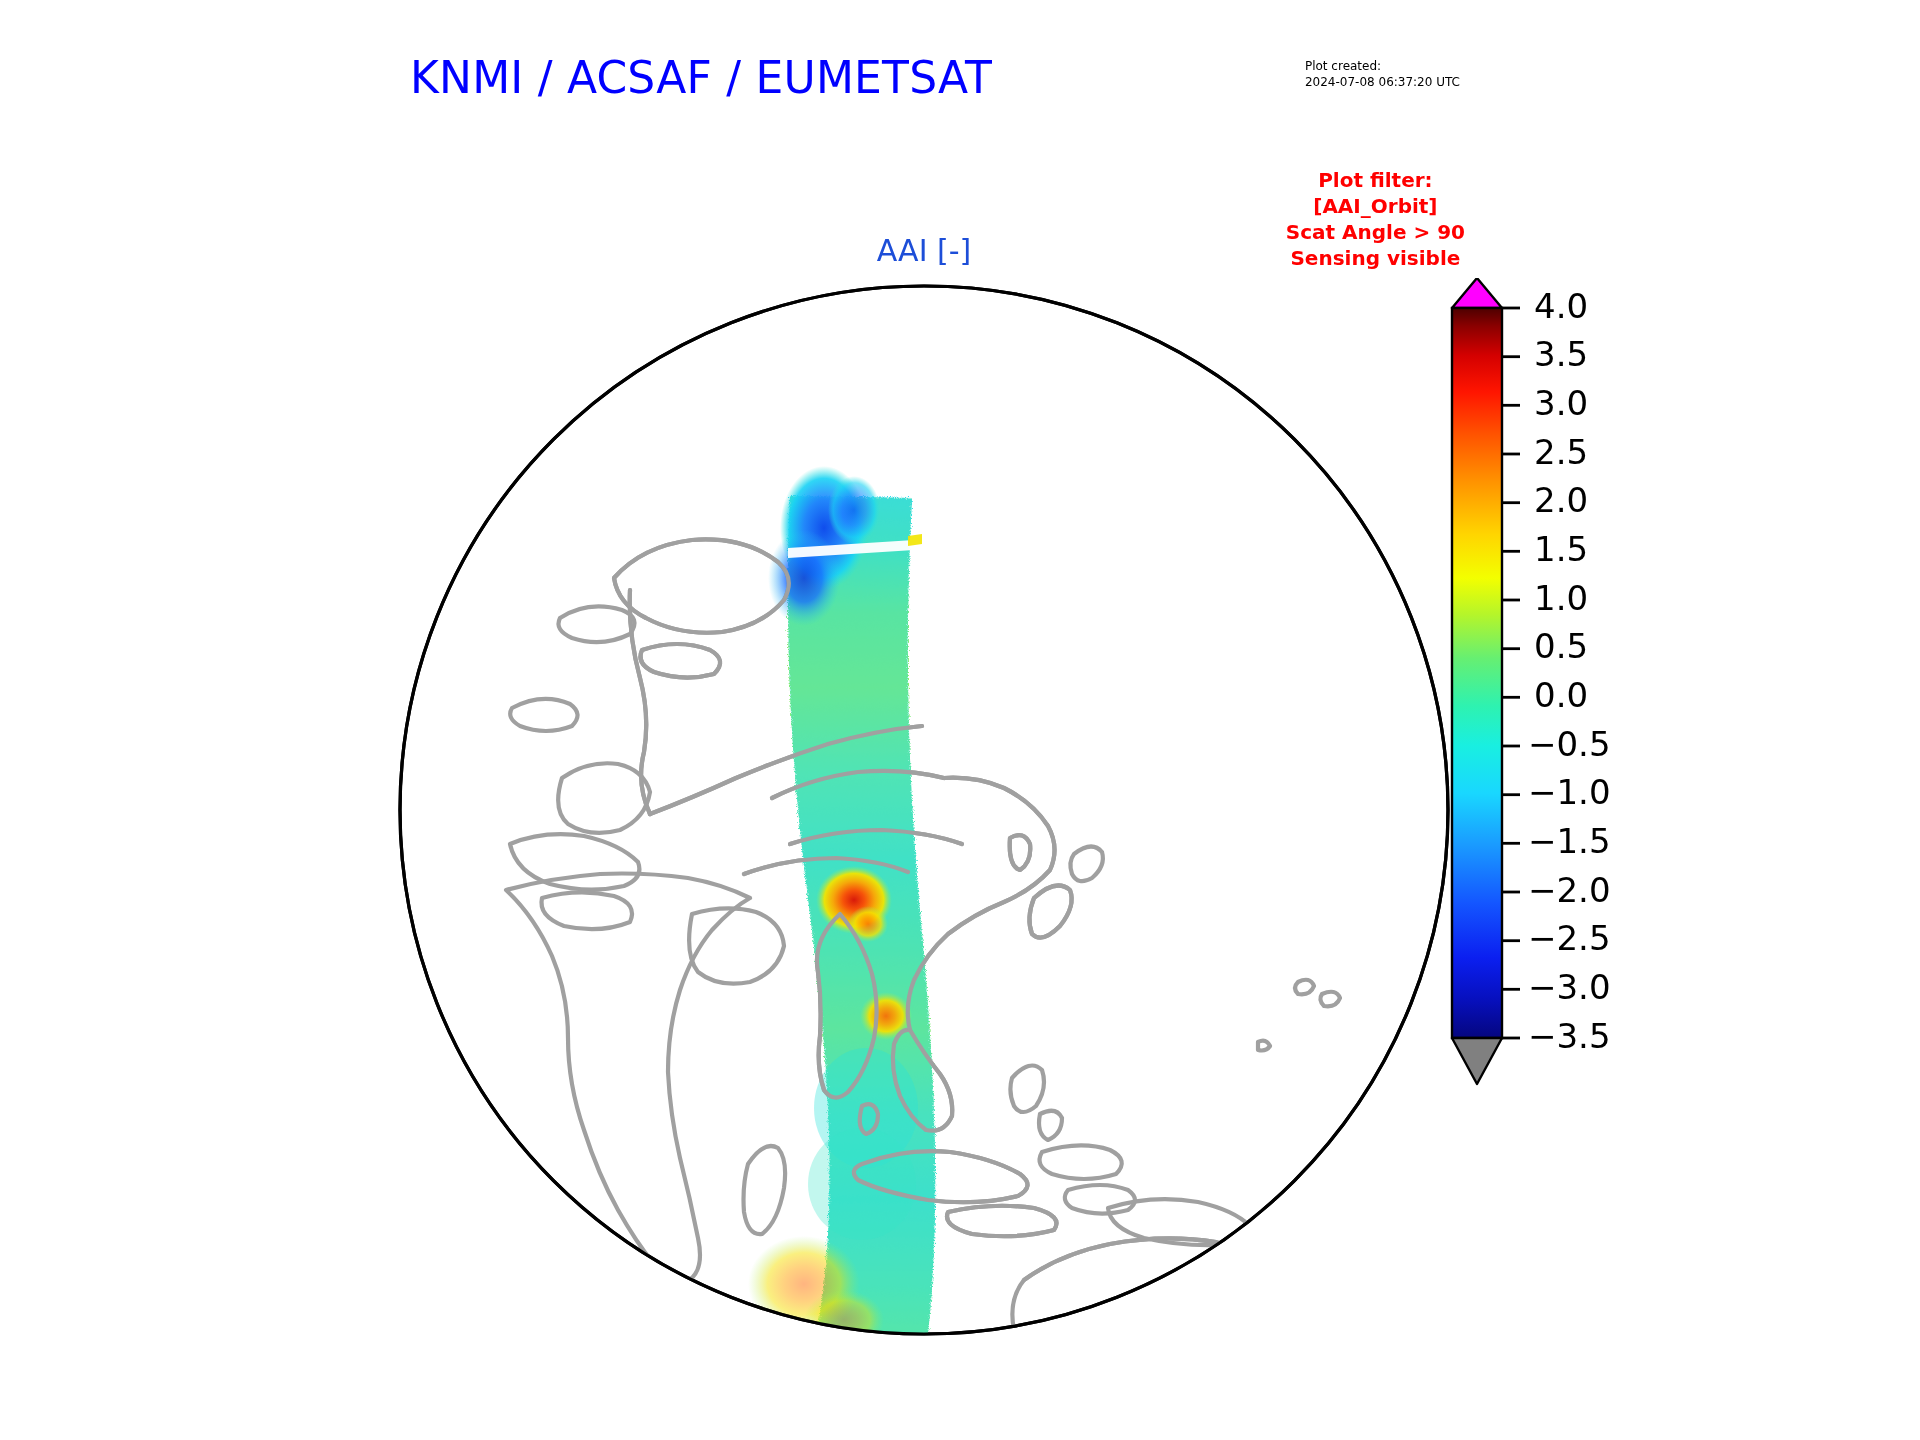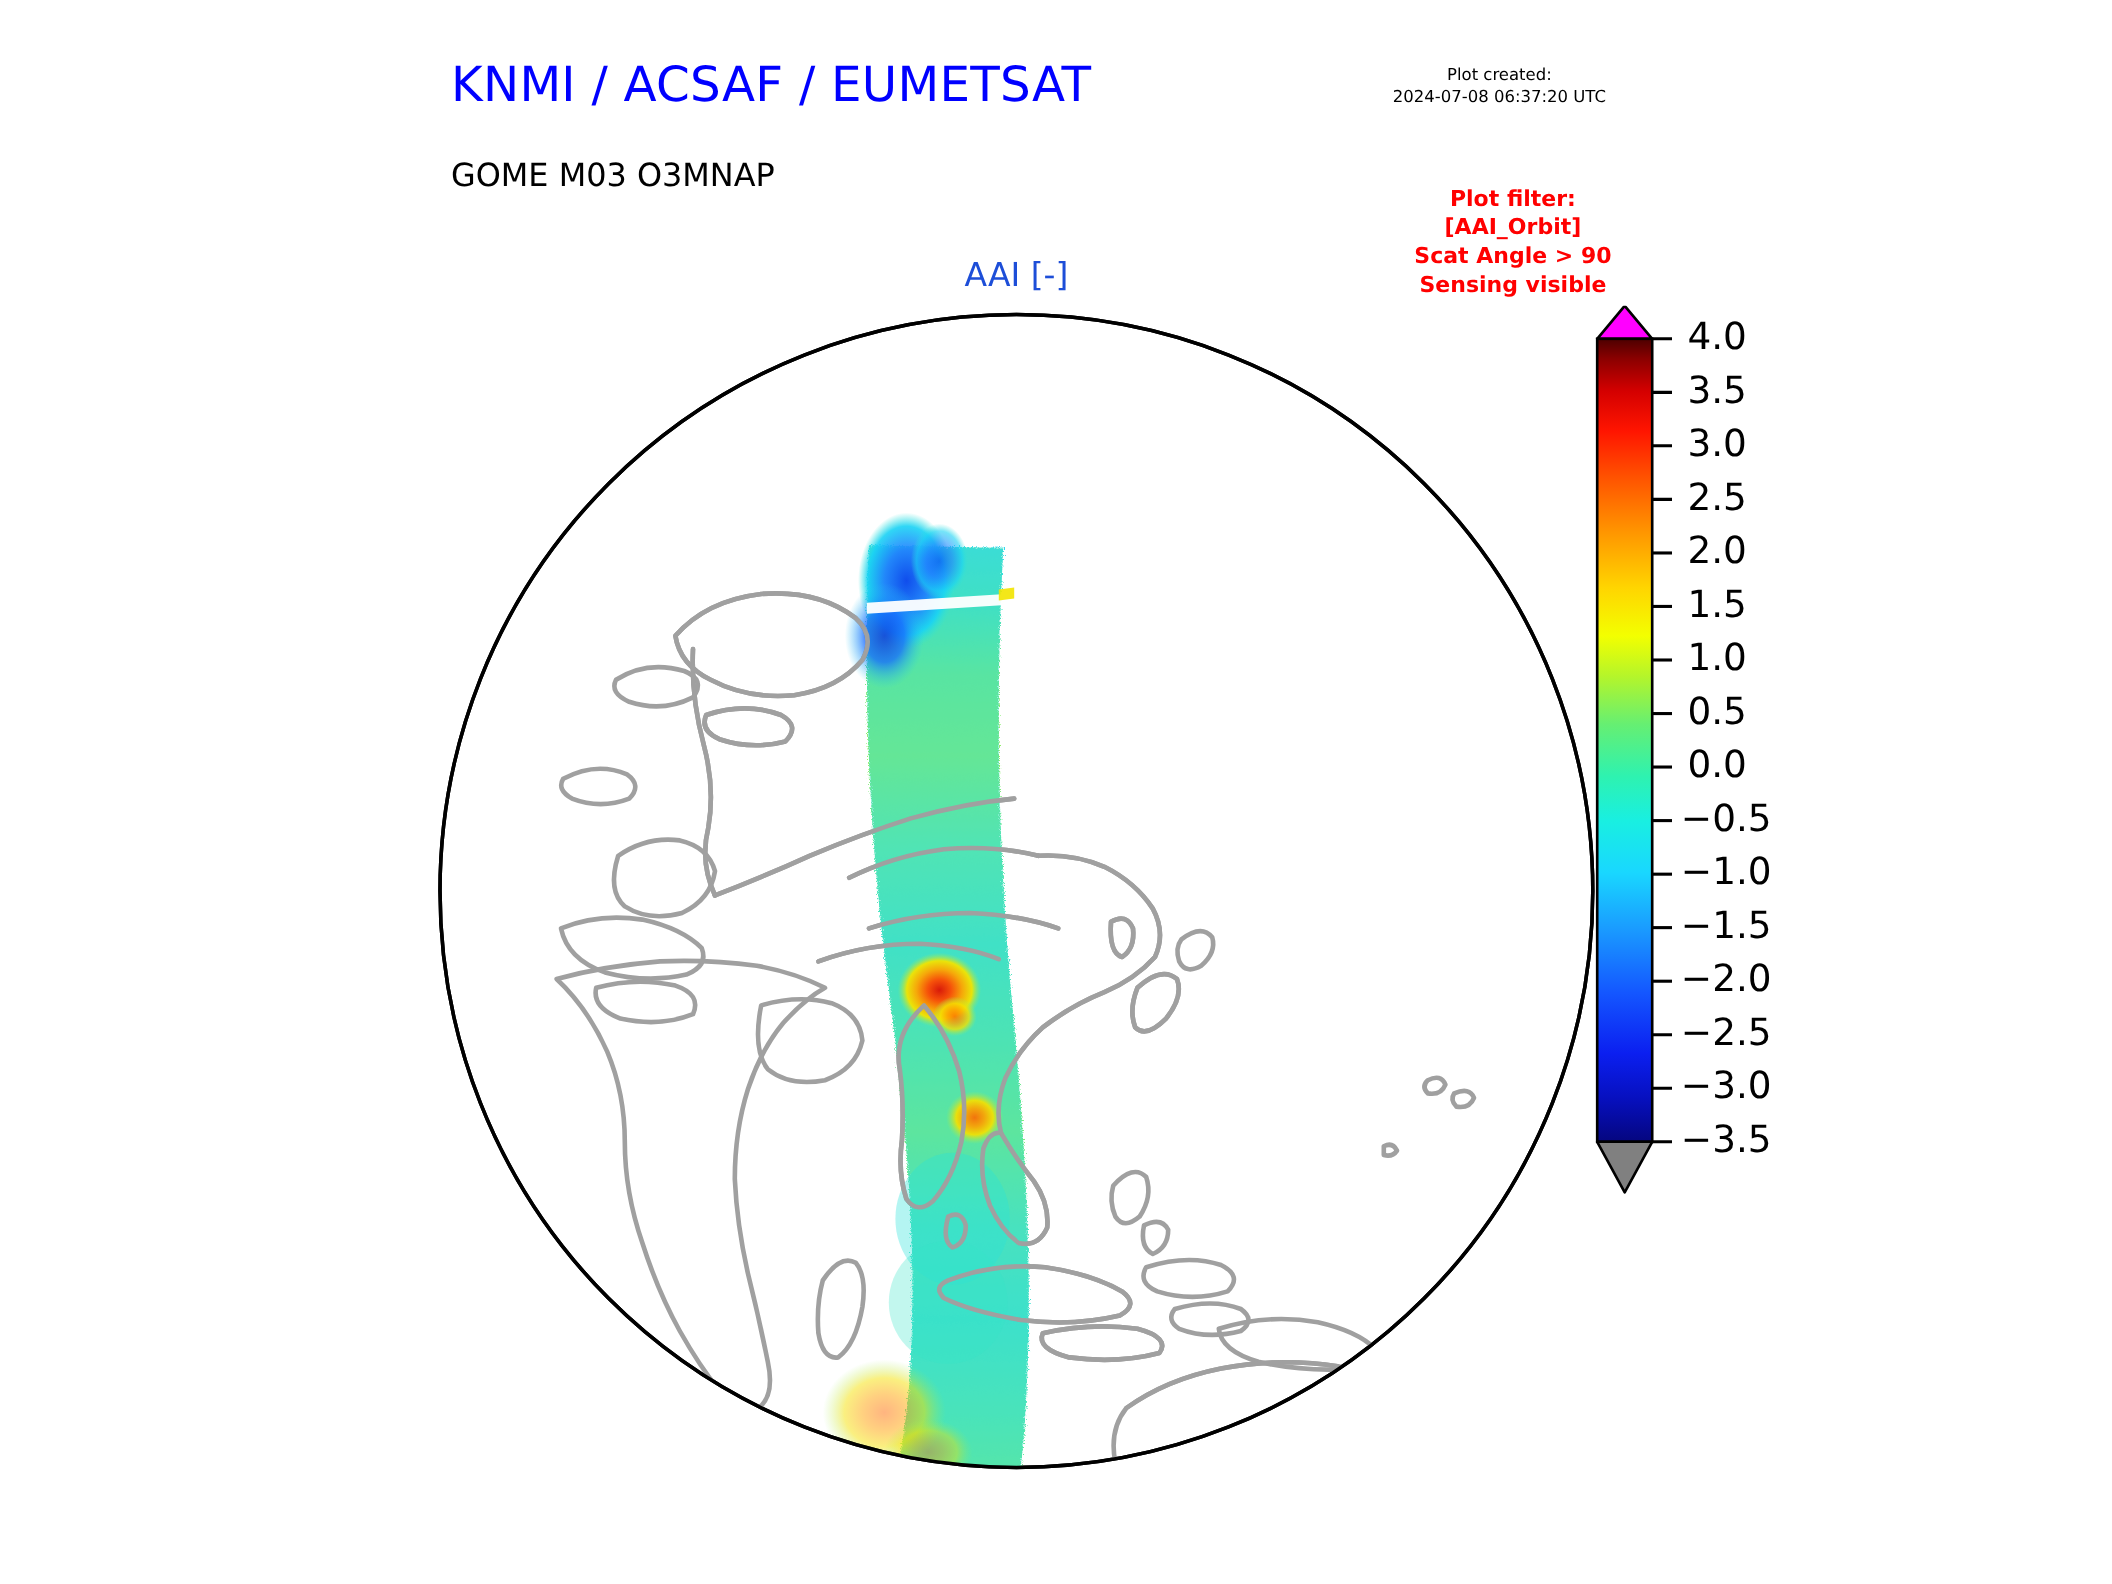--- a/index.html
+++ b/index.html
@@ -24,22 +24,22 @@
     font-size: 44px;
     color: #0000ff;
     white-space: nowrap;
     letter-spacing: 0.2px;
   }
 
   #plot-created-block {
     position: absolute;
     right: 460px;
     top: 58px;
-    text-align: center;
-    font-size: 15px;
+    text-align: left;
+    font-size: 12px;
     line-height: 1.35;
     color: #000000;
     white-space: nowrap;
   }
 
   #title-block {
     position: absolute;
     left: 410px;
     top: 140px;
     font-size: 29px;
@@ -107,21 +107,20 @@
 <body>
 
 <div id="header-org">KNMI / ACSAF / EUMETSAT</div>
 
 <div id="plot-created-block">
   <div>Plot created:</div>
   <div>2024-07-08 06:37:20 UTC</div>
 </div>
 
 <div id="title-block">
-  <div>GOME M03 O3MNAP</div>
 </div>
 
 <div id="plot-filter-block">
   <div>Plot filter:</div>
   <div>[AAI_Orbit]</div>
   <div>Scat Angle &gt; 90</div>
   <div>Sensing visible</div>
 </div>
 
 <div id="variable-title">AAI [-]</div>

